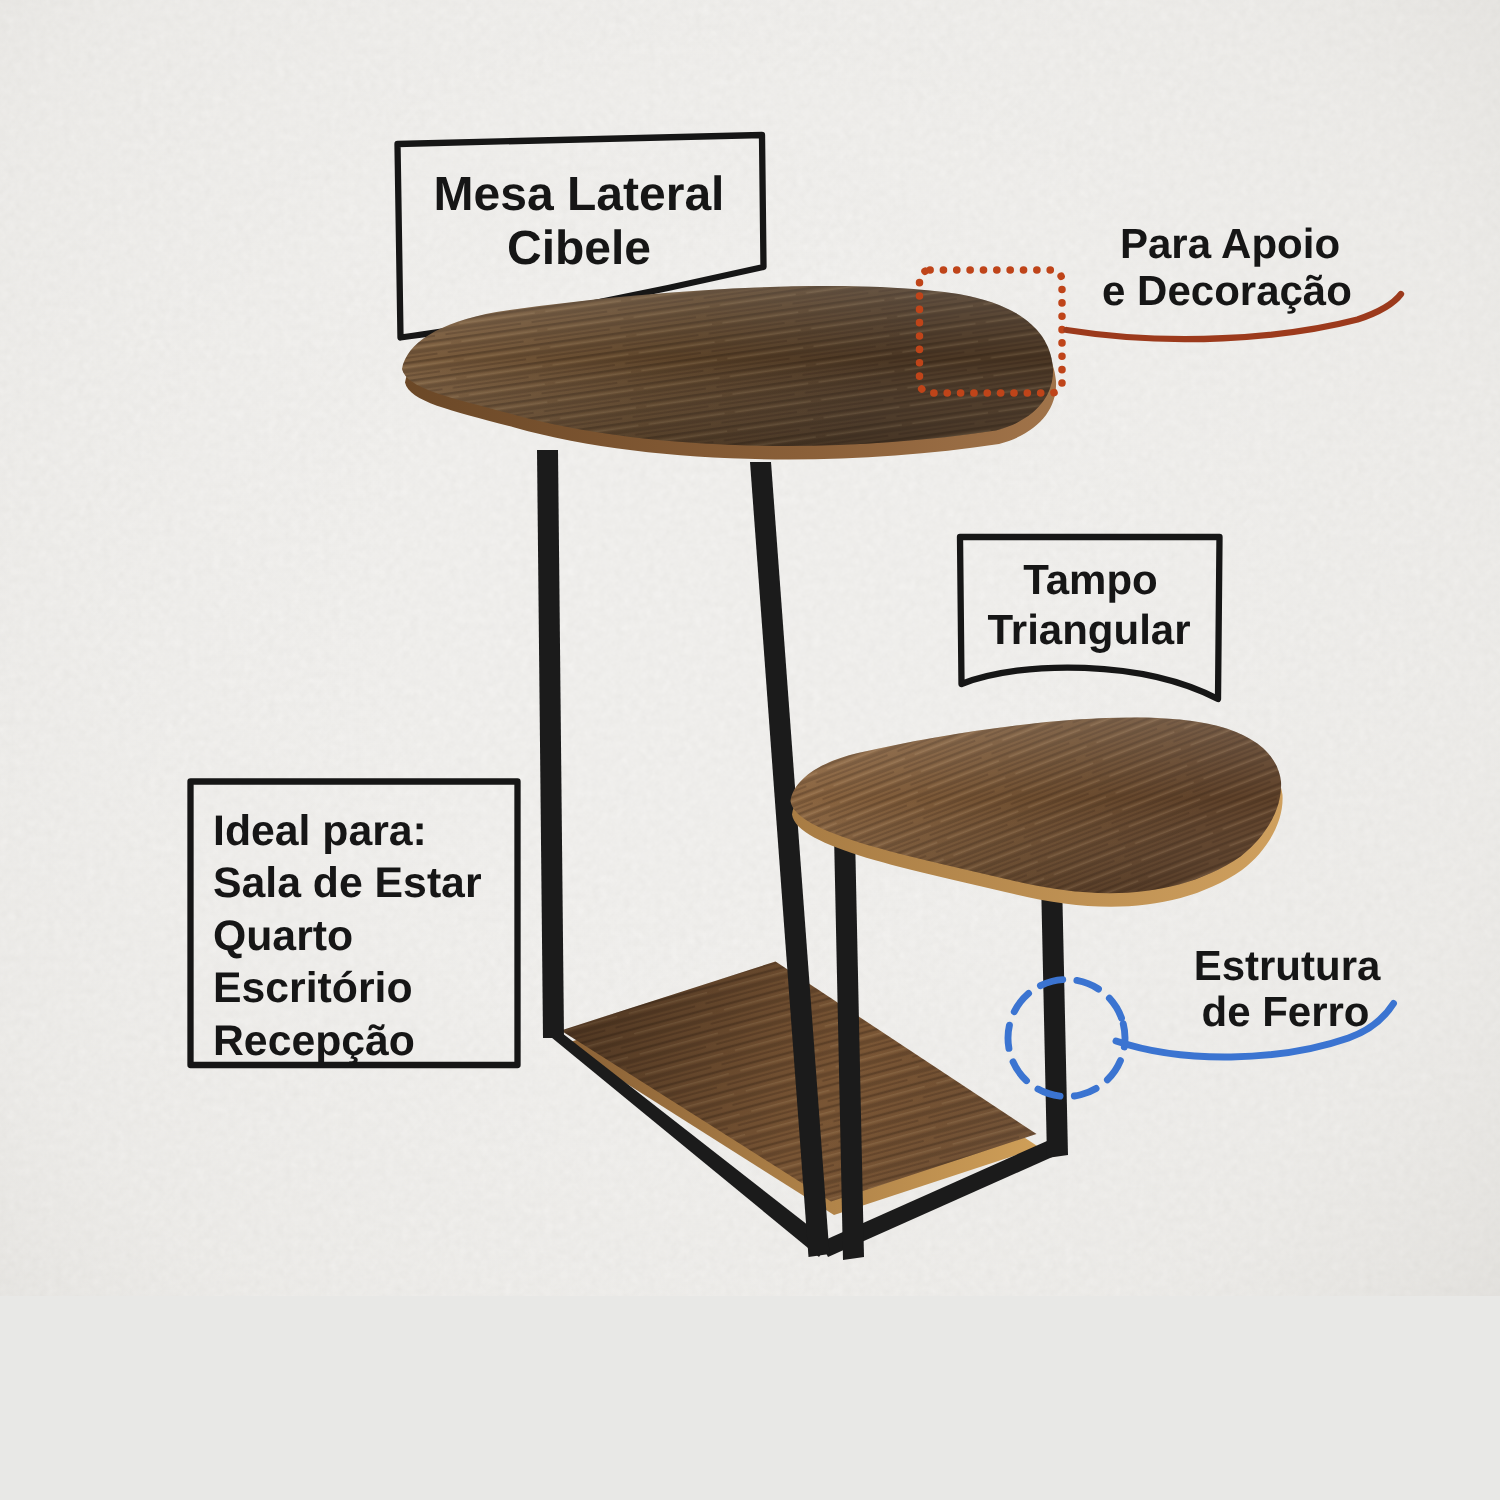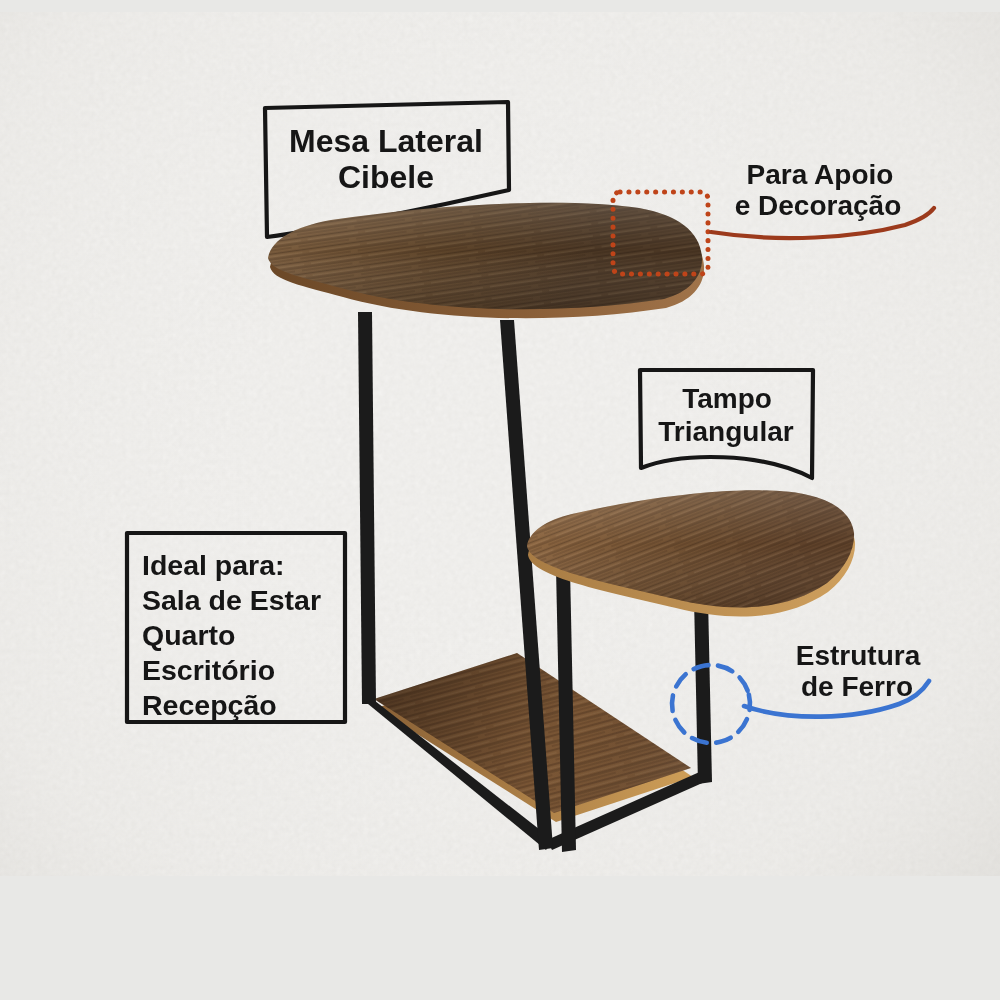--- a/index.html
+++ b/index.html
@@ -1,17 +1,17 @@
 <!DOCTYPE html>
 <html><head>
 <meta charset="utf-8">
 <style>
   html,body{margin:0;padding:0;background:#e8e8e6;}
   #canvas{
-    position:relative;width:1000px;height:864px;margin:12px auto;
+    position:relative;width:1000px;height:864px;margin:0 auto;
     background:#f6f5f3;overflow:hidden;
     font-family:"Liberation Sans","DejaVu Sans",sans-serif;
   }
   svg{display:block;}
   .lbl{
     font-family:"Liberation Sans","DejaVu Sans",sans-serif;
     font-weight:bold;fill:#161616;
   }
   .t32{font-size:32px;}
   .t28{font-size:28px;}

